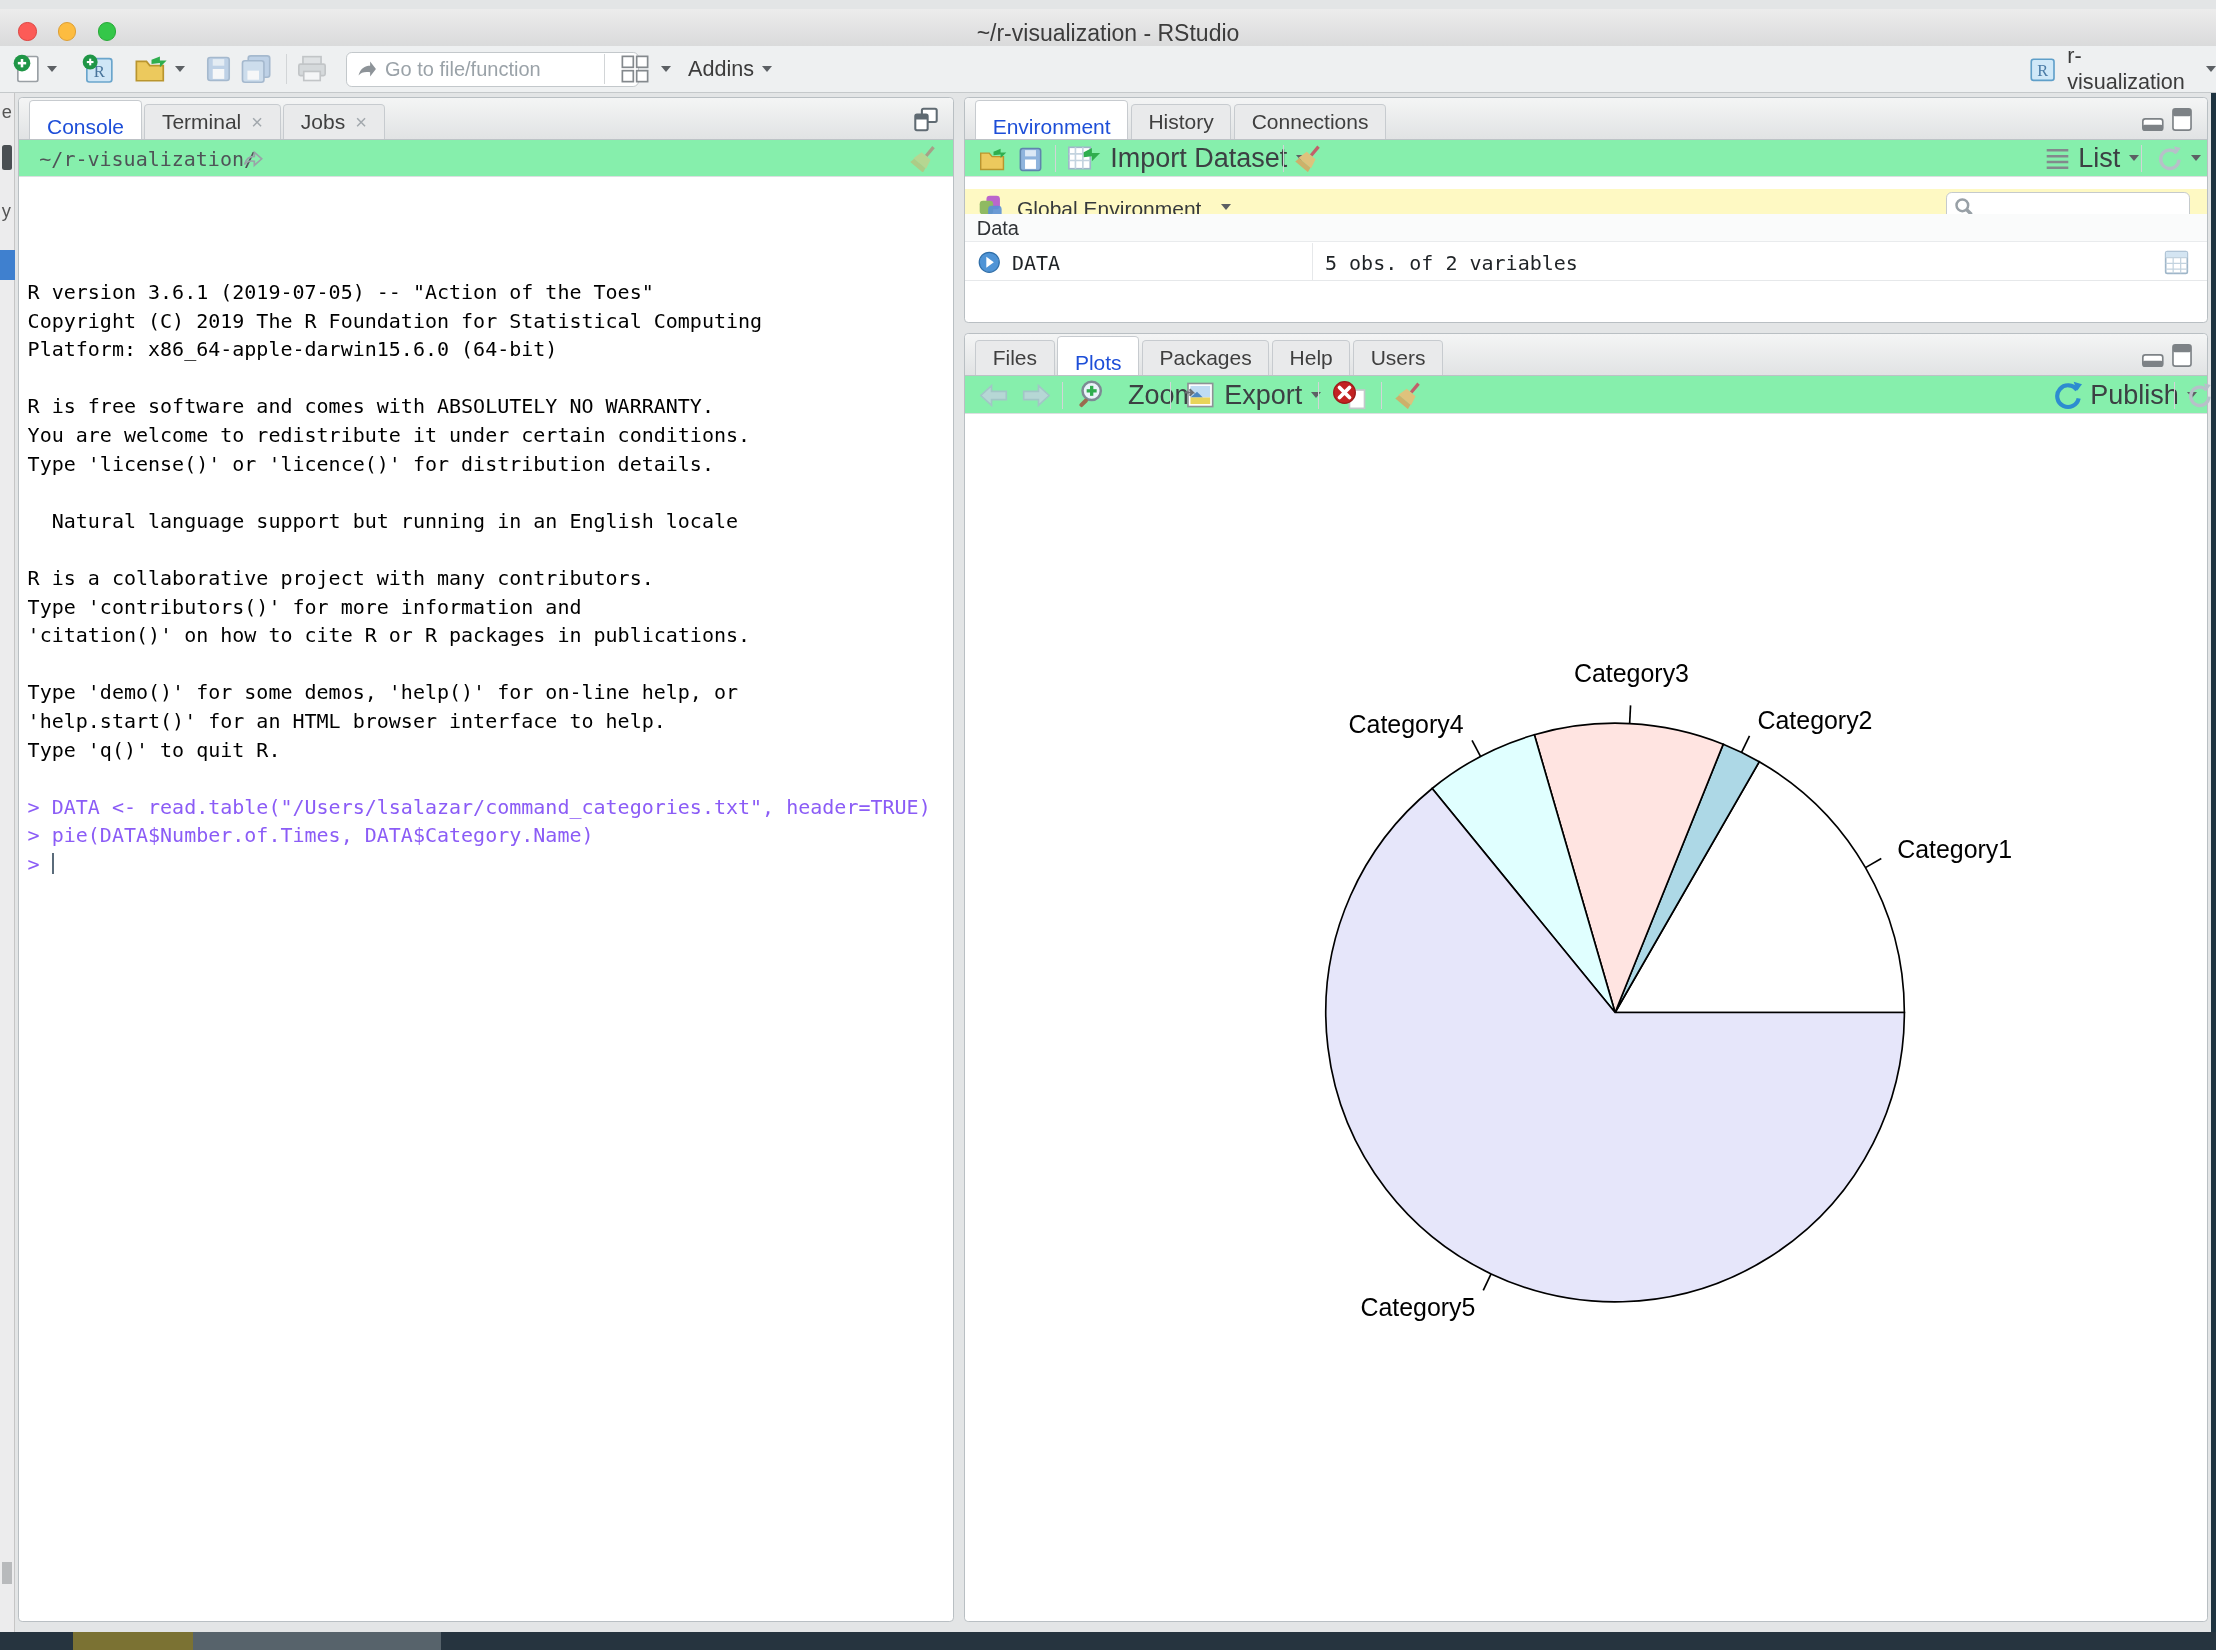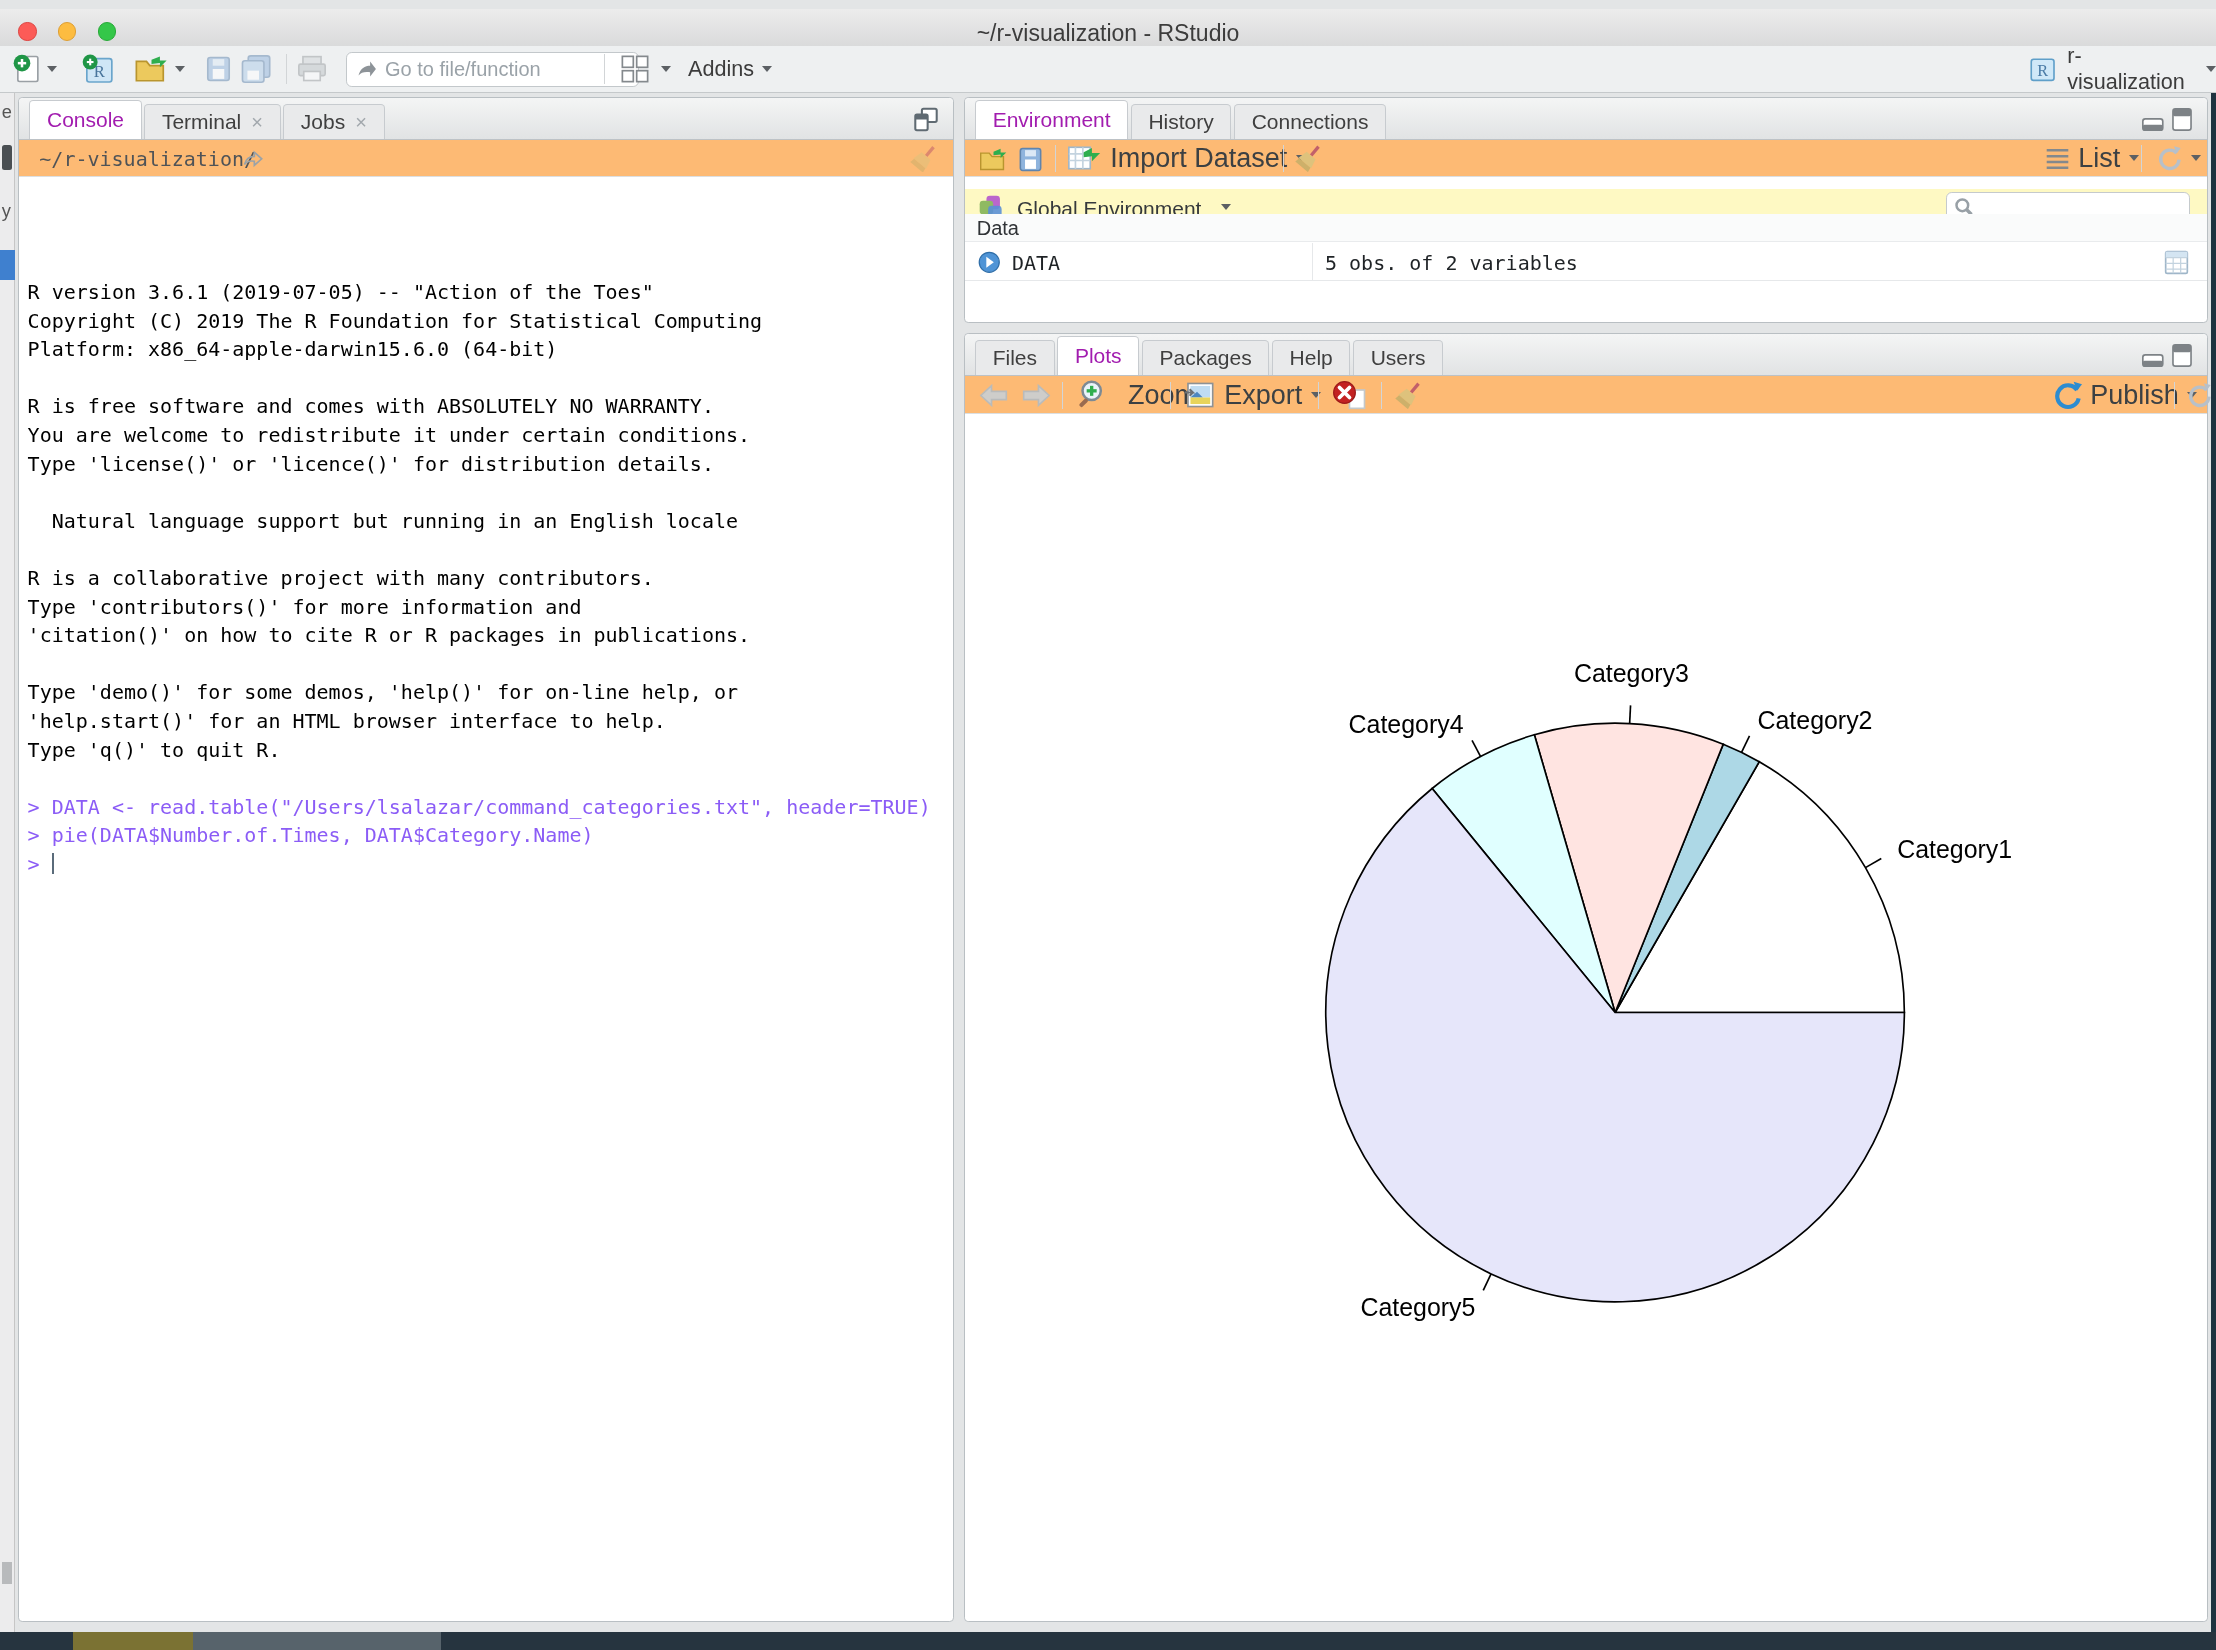--- a/index.html
+++ b/index.html
@@ -26,23 +26,23 @@
   .tb-label{font-size:21.6px;color:#3c3c3c;margin-right:8.3px;}
 
   
   .pane{background:#fff;border:0.8px solid #b9bfc3;border-radius:4.2px;}
   .tabbar{left:0;top:0;width:100%;height:42px;border-radius:4.2px 4.2px 0 0;
     background:linear-gradient(#f4f5f5,#e1e3e4);border-bottom:0.8px solid #bdc2c6;
     display:flex;align-items:flex-end;padding-left:10px;}
   .tab{display:inline-flex;align-items:center;height:34px;padding:0 16.7px;margin-right:2.5px;
     font-size:21px;color:#3f3f3f;background:#e9eaeb;border:0.8px solid #c7cbcf;border-bottom:none;
     border-radius:4.2px 4.2px 0 0;}
-  .tab.active{background:#fff;height:38px;color:#a21caf;}
+  .tab.active{background:#fff;height:38px;color:#1d4ed8;align-items:flex-end;}
   .tab .x{margin-left:10px;color:#a2a8ad;font-size:20px;}
-  .subbar{left:0;width:100%;height:37px;background:#fdba74;border-bottom:0.8px solid #dcdfe1;}
+  .subbar{left:0;width:100%;height:37px;background:#86efac;border-bottom:0.8px solid #dcdfe1;}
   .winicons{top:10px;display:flex;align-items:flex-end;gap:8.3px;}
 
   
   .mono{font-family:"DejaVu Sans Mono",monospace;}
   .wd{font-size:20px;color:#4f5357;}
   #console-text{left:8.3px;top:102px;width:916px;font-size:20px;line-height:28.6px;color:#000;}
   .cline{height:28.6px;white-space:pre;font-family:"DejaVu Sans Mono",monospace;}
   .cline.input,.cline.prompt{color:#8b5cf6;}
   .cursor{display:inline-block;width:2.5px;height:21px;background:#5a6b7a;vertical-align:-3.3px;}
 

